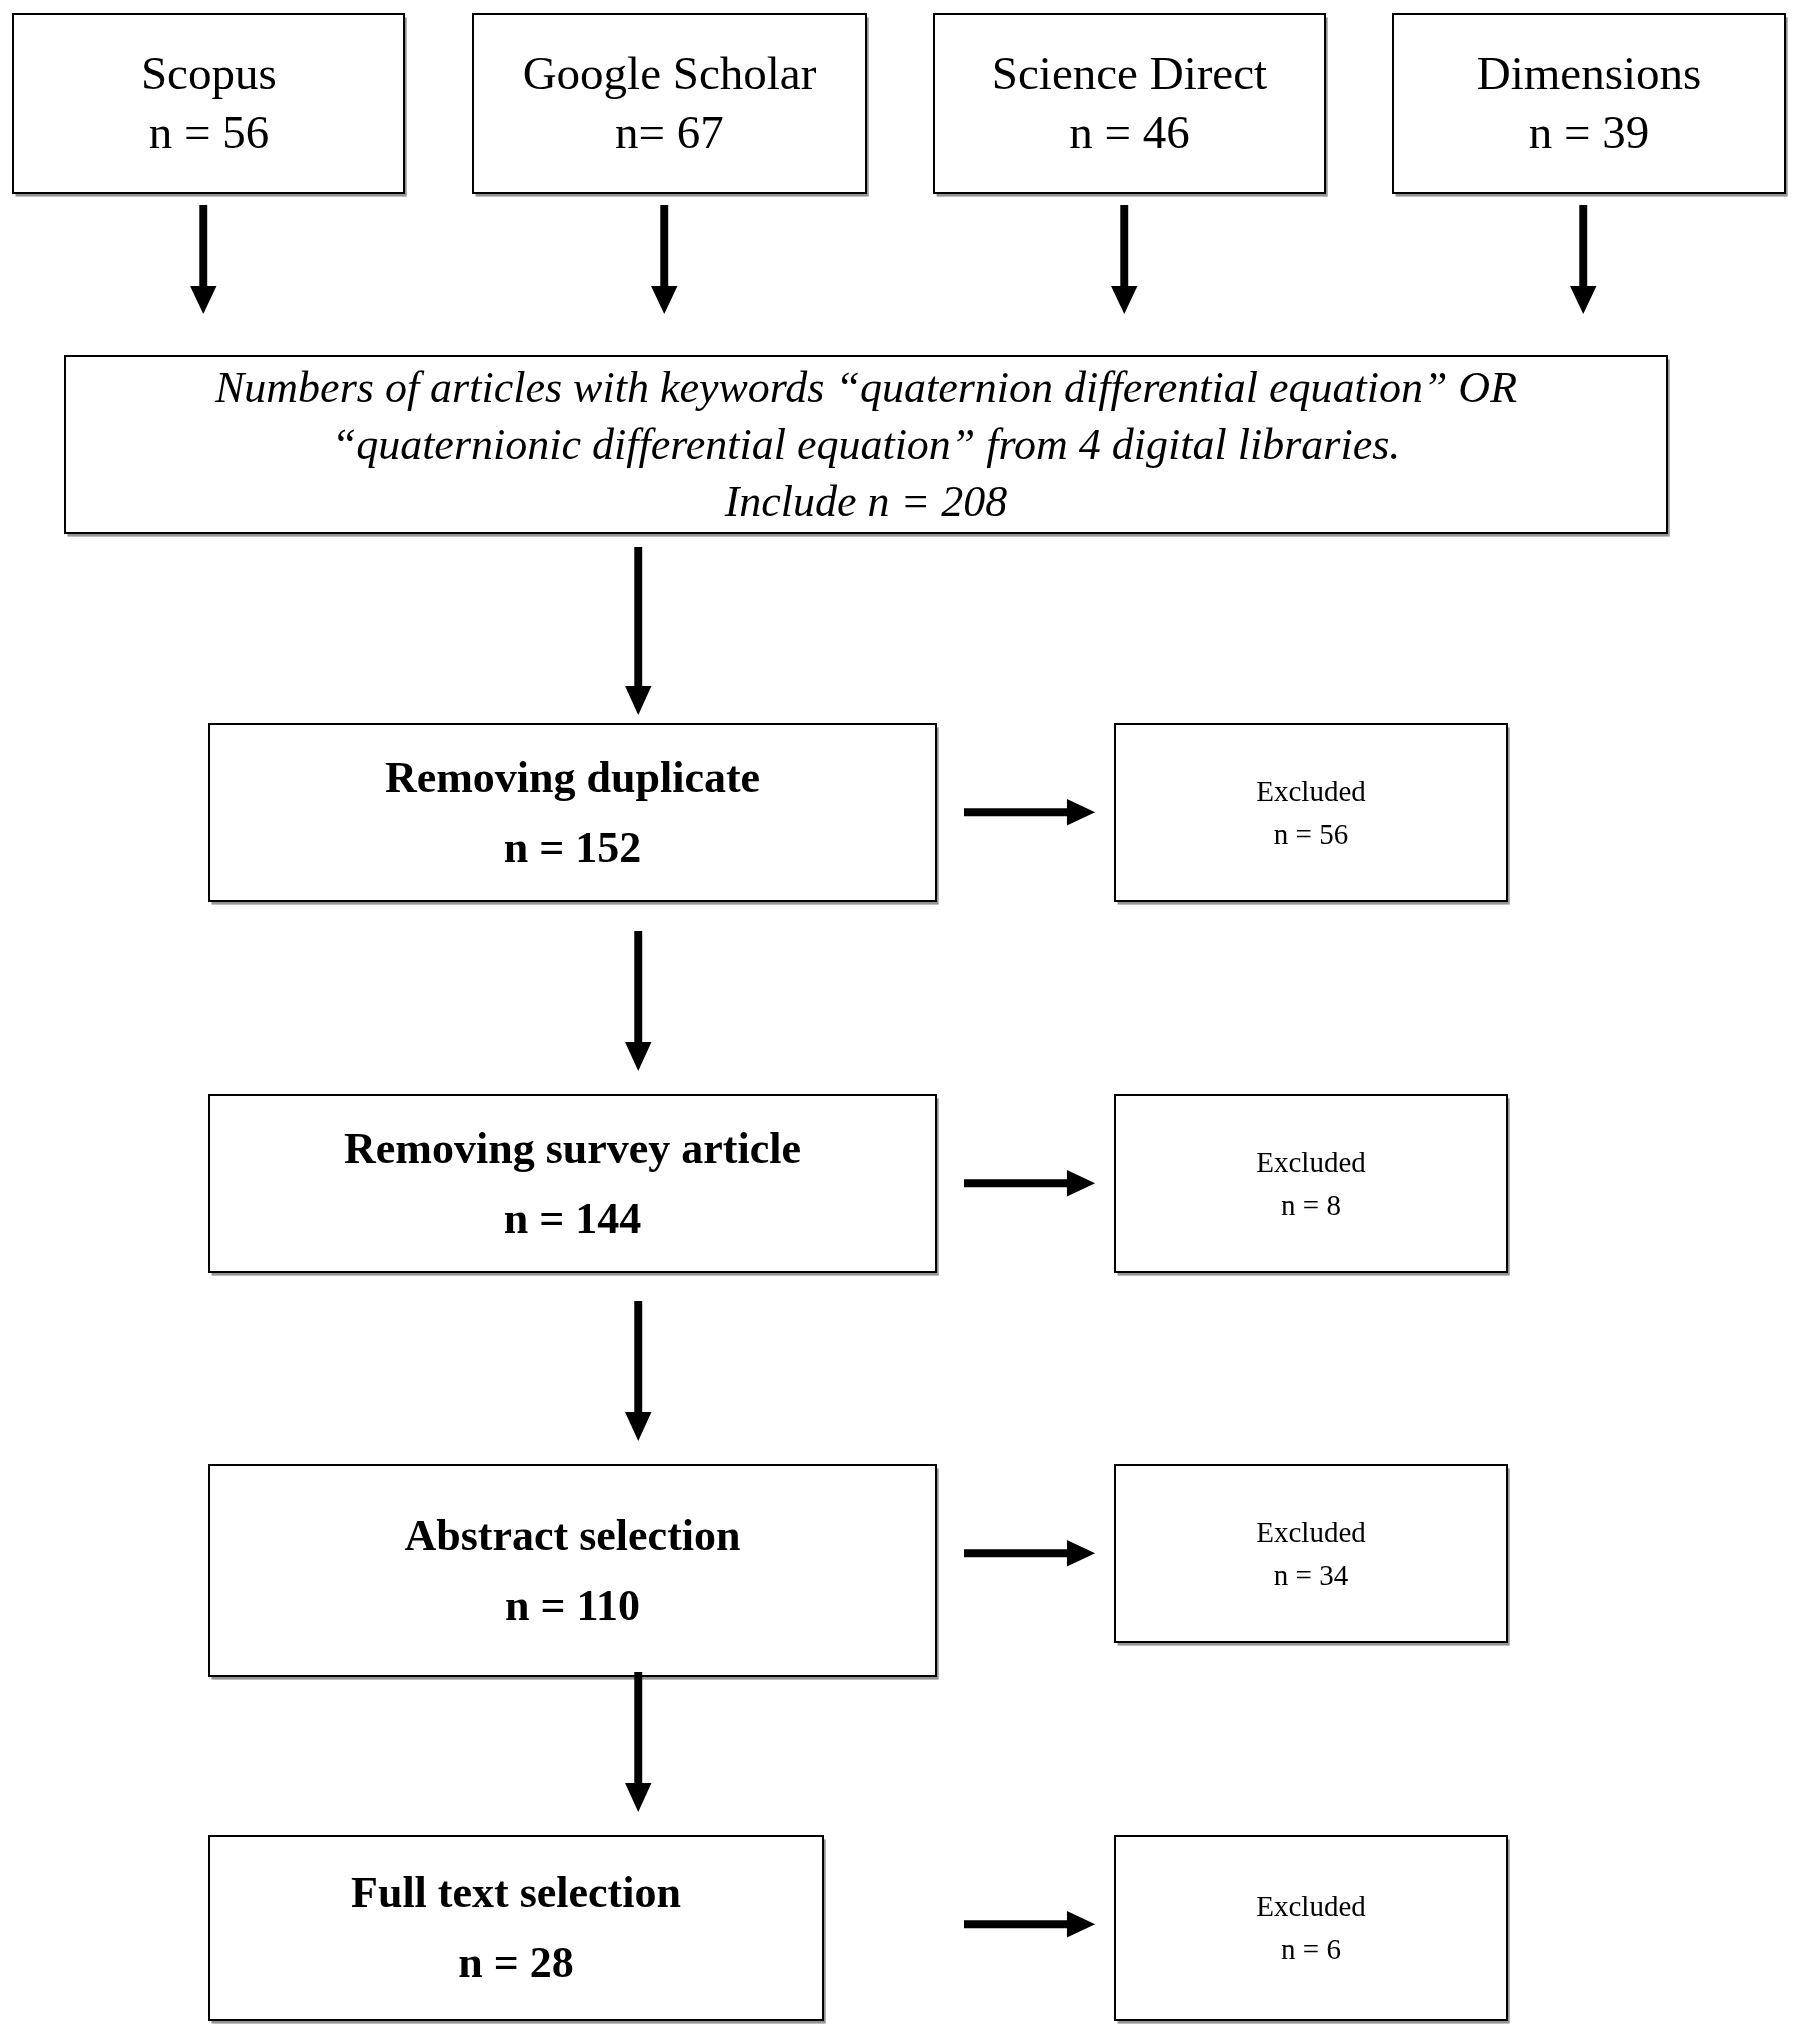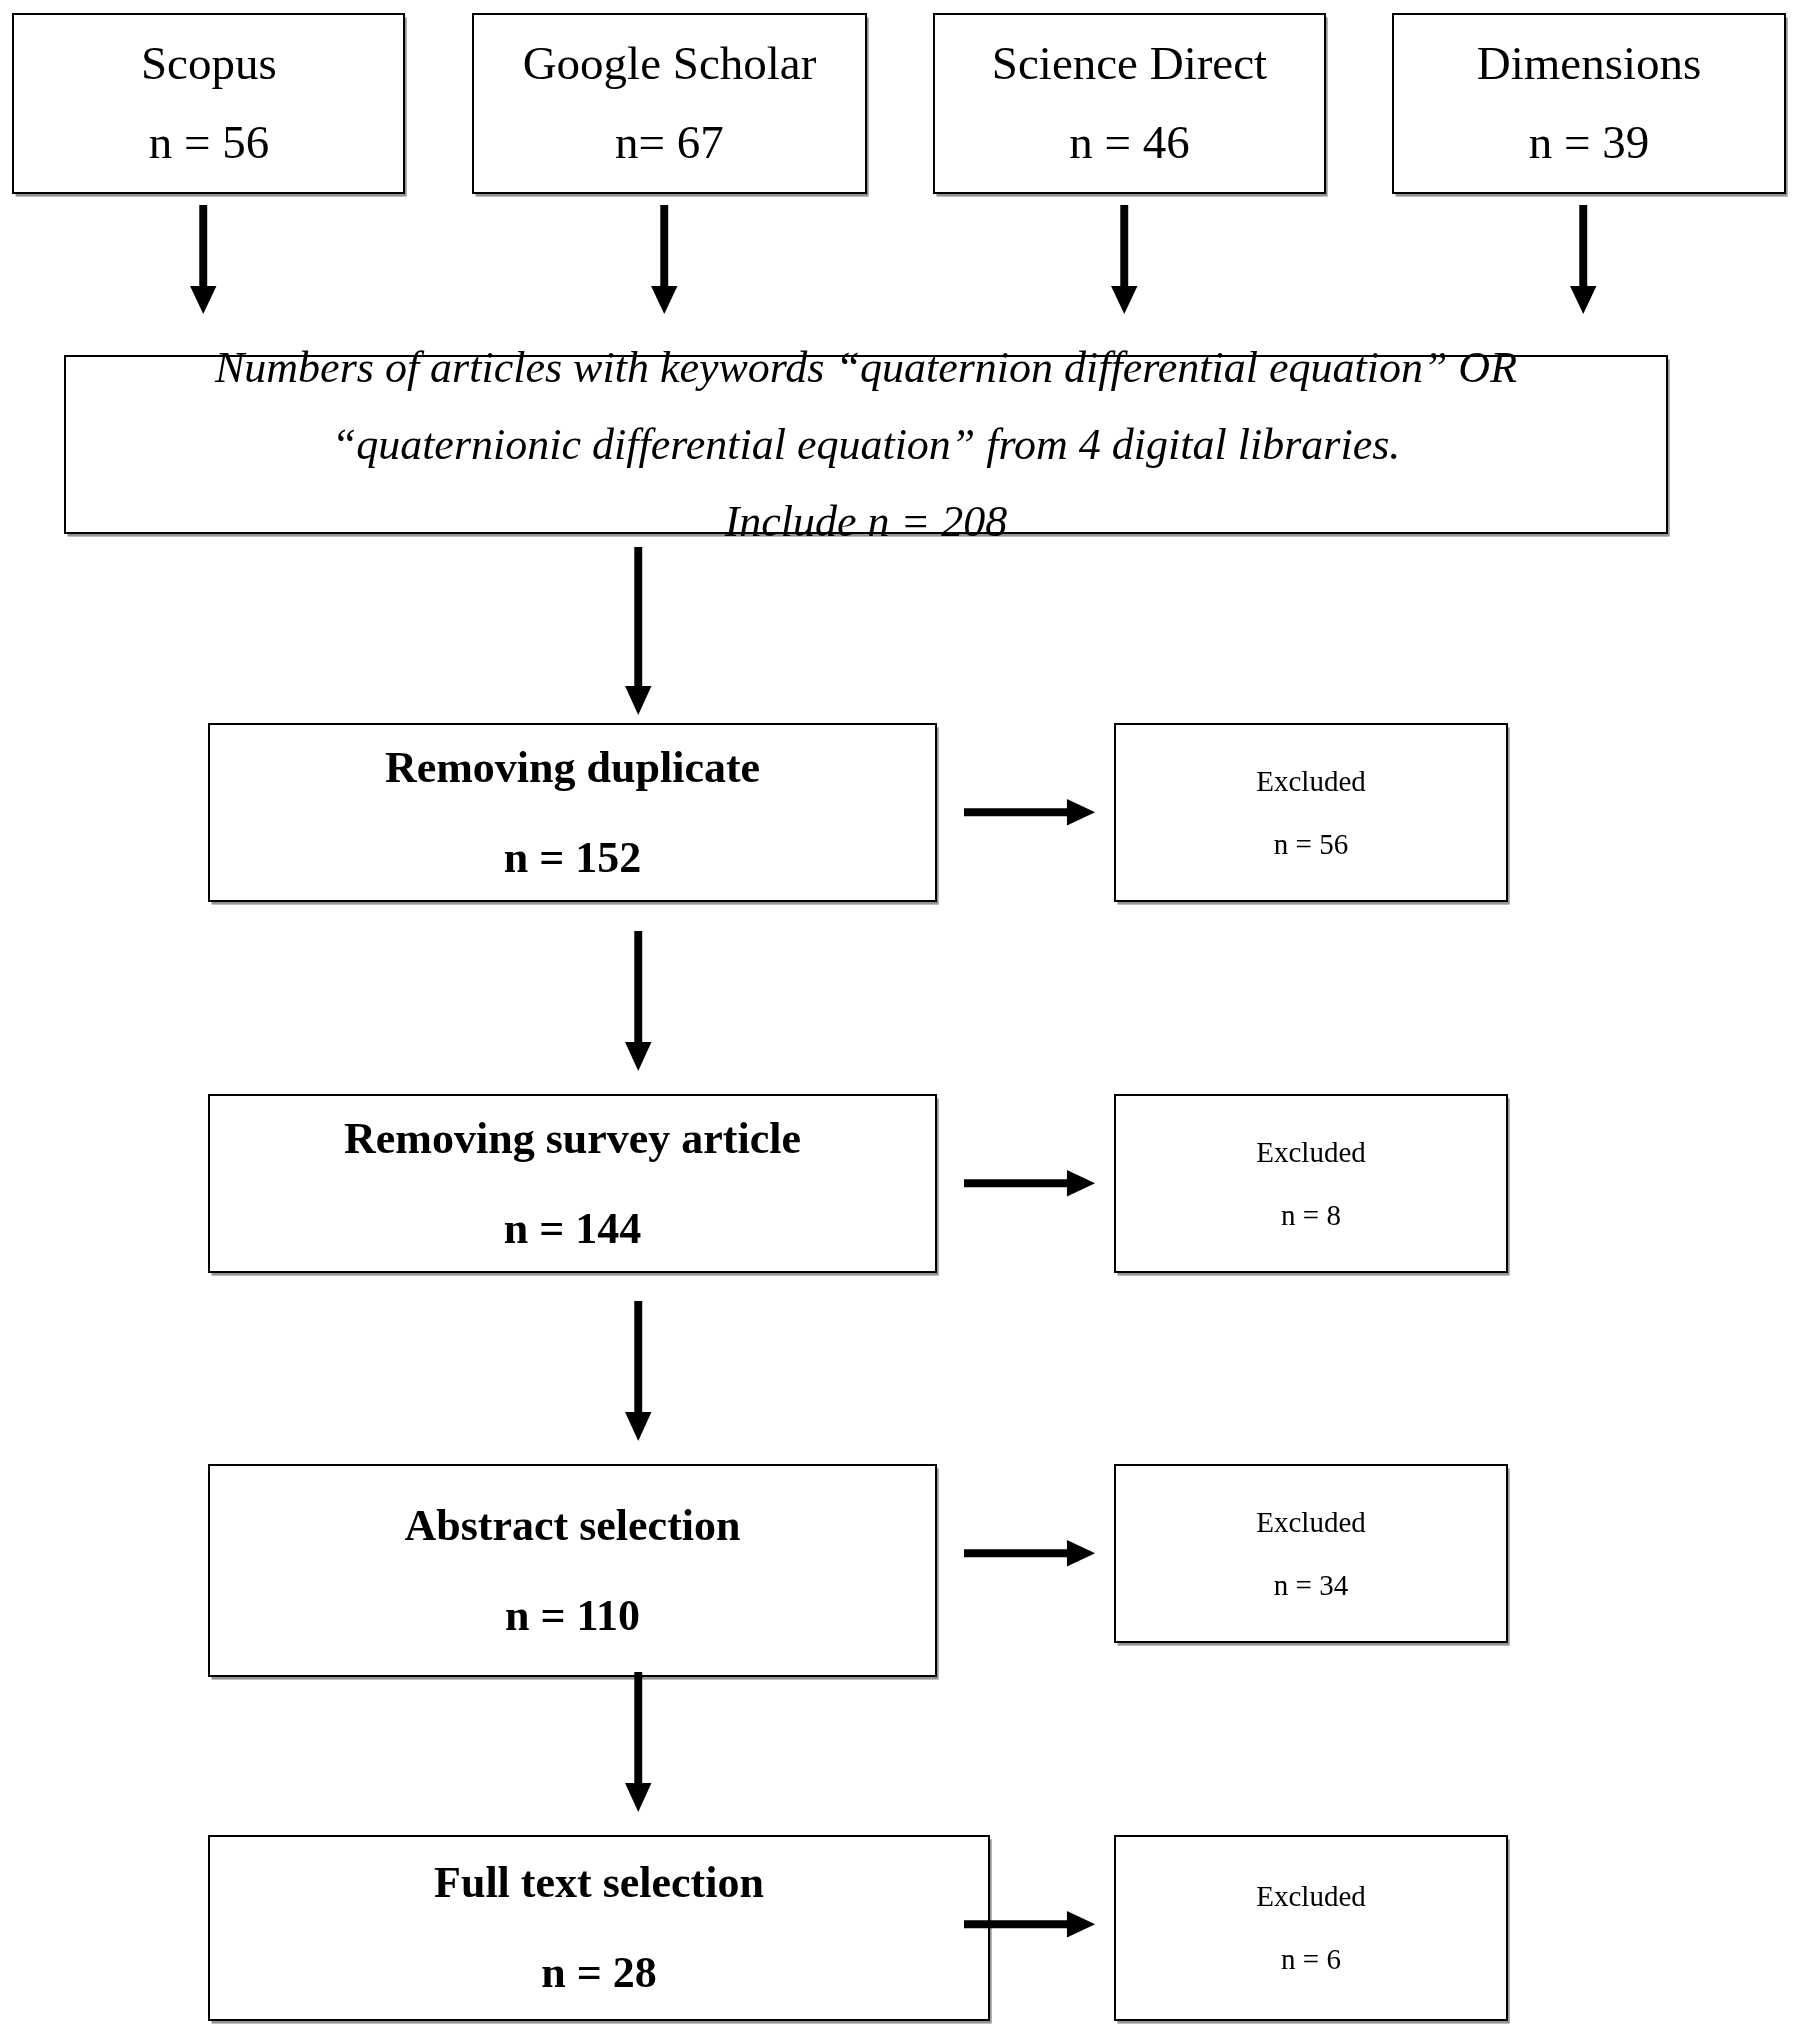--- a/index.html
+++ b/index.html
@@ -29,21 +29,20 @@
     box-sizing: border-box;
     background: #ffffff;
     border: 2.6px solid #000000;
     display: flex;
     flex-direction: column;
     align-items: center;
     justify-content: center;
     text-align: center;
     
     box-shadow: 2.6px 3.5px 0 -0.9px rgba(60,60,60,0.55);
-    gap: 20px;
   }
   .node .line {
     display: block;
     white-space: nowrap;
     line-height: 1.18;
   }
   .node .line.wrap { white-space: normal; }
 
   .src-box   { font-size: 47px; }
   .src-box .line + .line { margin-top: 3.5px; }
@@ -194,21 +193,21 @@
     <span class="line">n = 34</span>
   </div>
 
   <div class="arrow" style="left:625px; top:1672px;">
     <svg width="26.5" height="141" viewBox="0 0 30 160">
       <line x1="15" y1="0" x2="15" y2="130" stroke="#000" stroke-width="9"></line>
       <polygon points="15,159 0,126 30,126" fill="#000"></polygon>
     </svg>
   </div>
 
-  <div class="node step-box" style="left:208px; top:1835px; width:782px; height:186px;">
+  <div class="node step-box" style="left:208px; top:1835px; width:616px; height:186px;">
     <span class="line">Full text selection</span>
     <span class="line">n = 28</span>
   </div>
 
   <div class="arrow" style="left:964px; top:1911px;">
     <svg width="132" height="26.5" viewBox="0 0 150 30">
       <line x1="0" y1="15" x2="120" y2="15" stroke="#000" stroke-width="9"></line>
       <polygon points="149,15 117,0 117,30" fill="#000"></polygon>
     </svg>
   </div>

